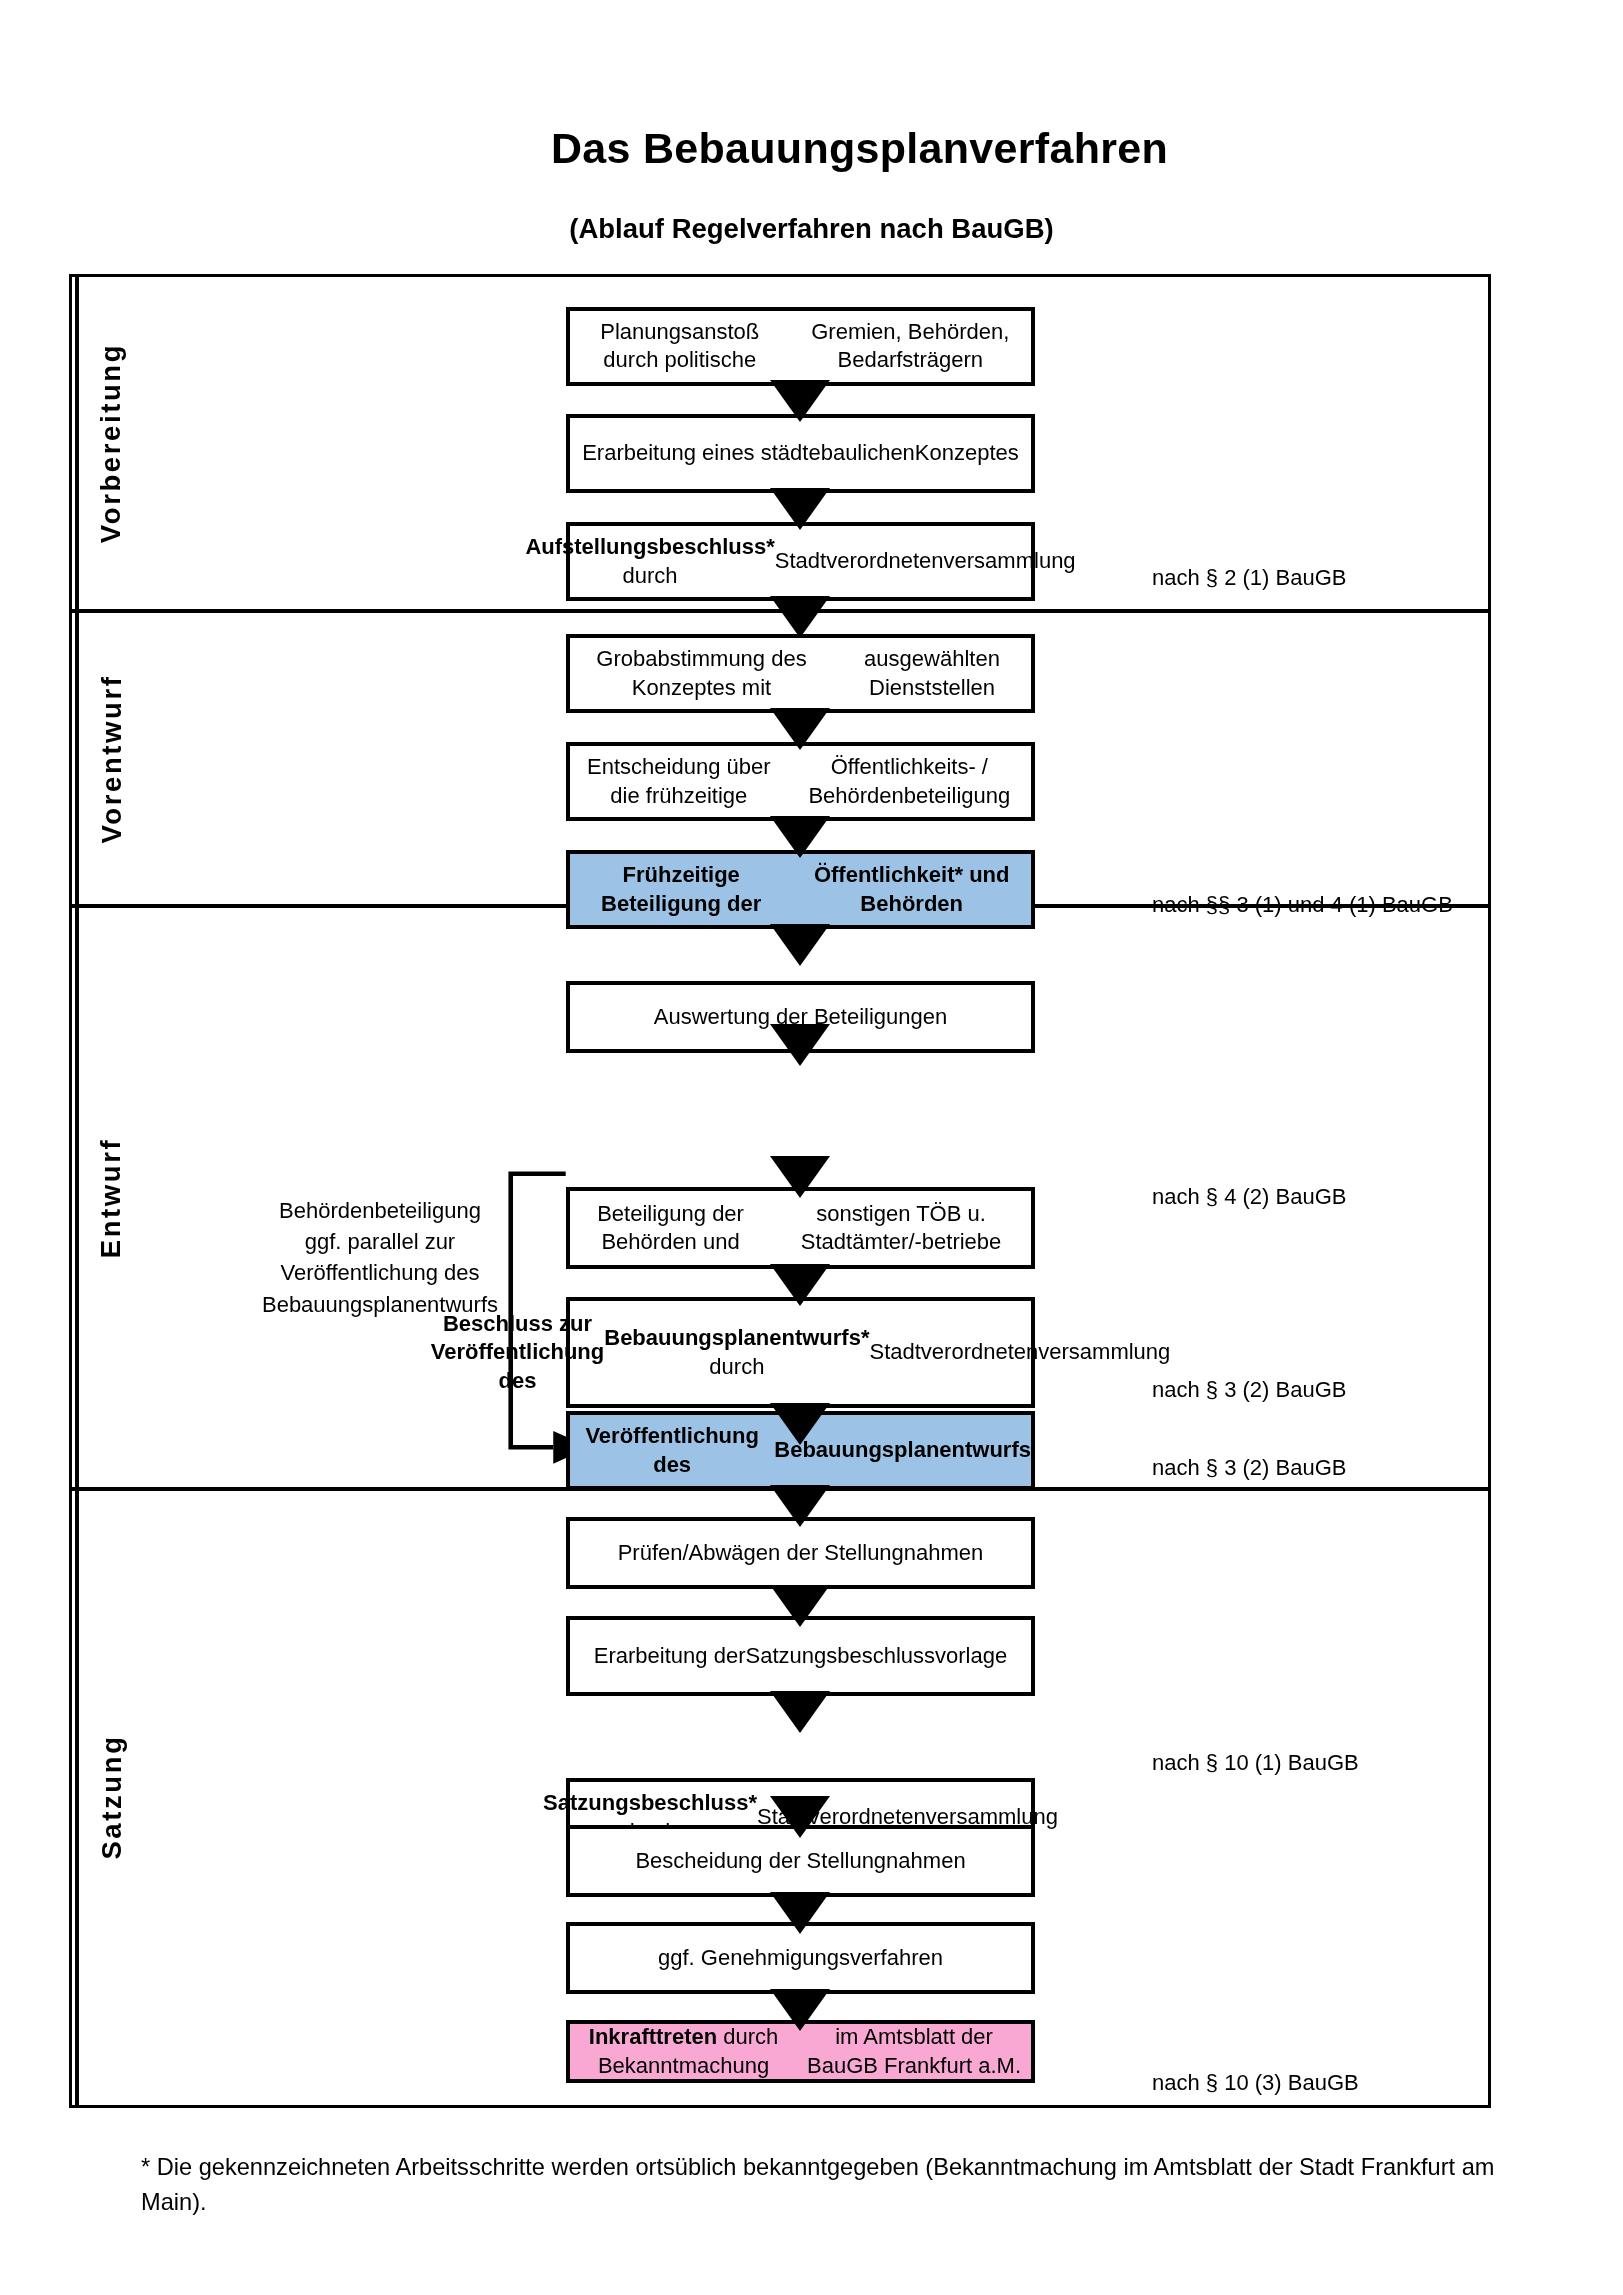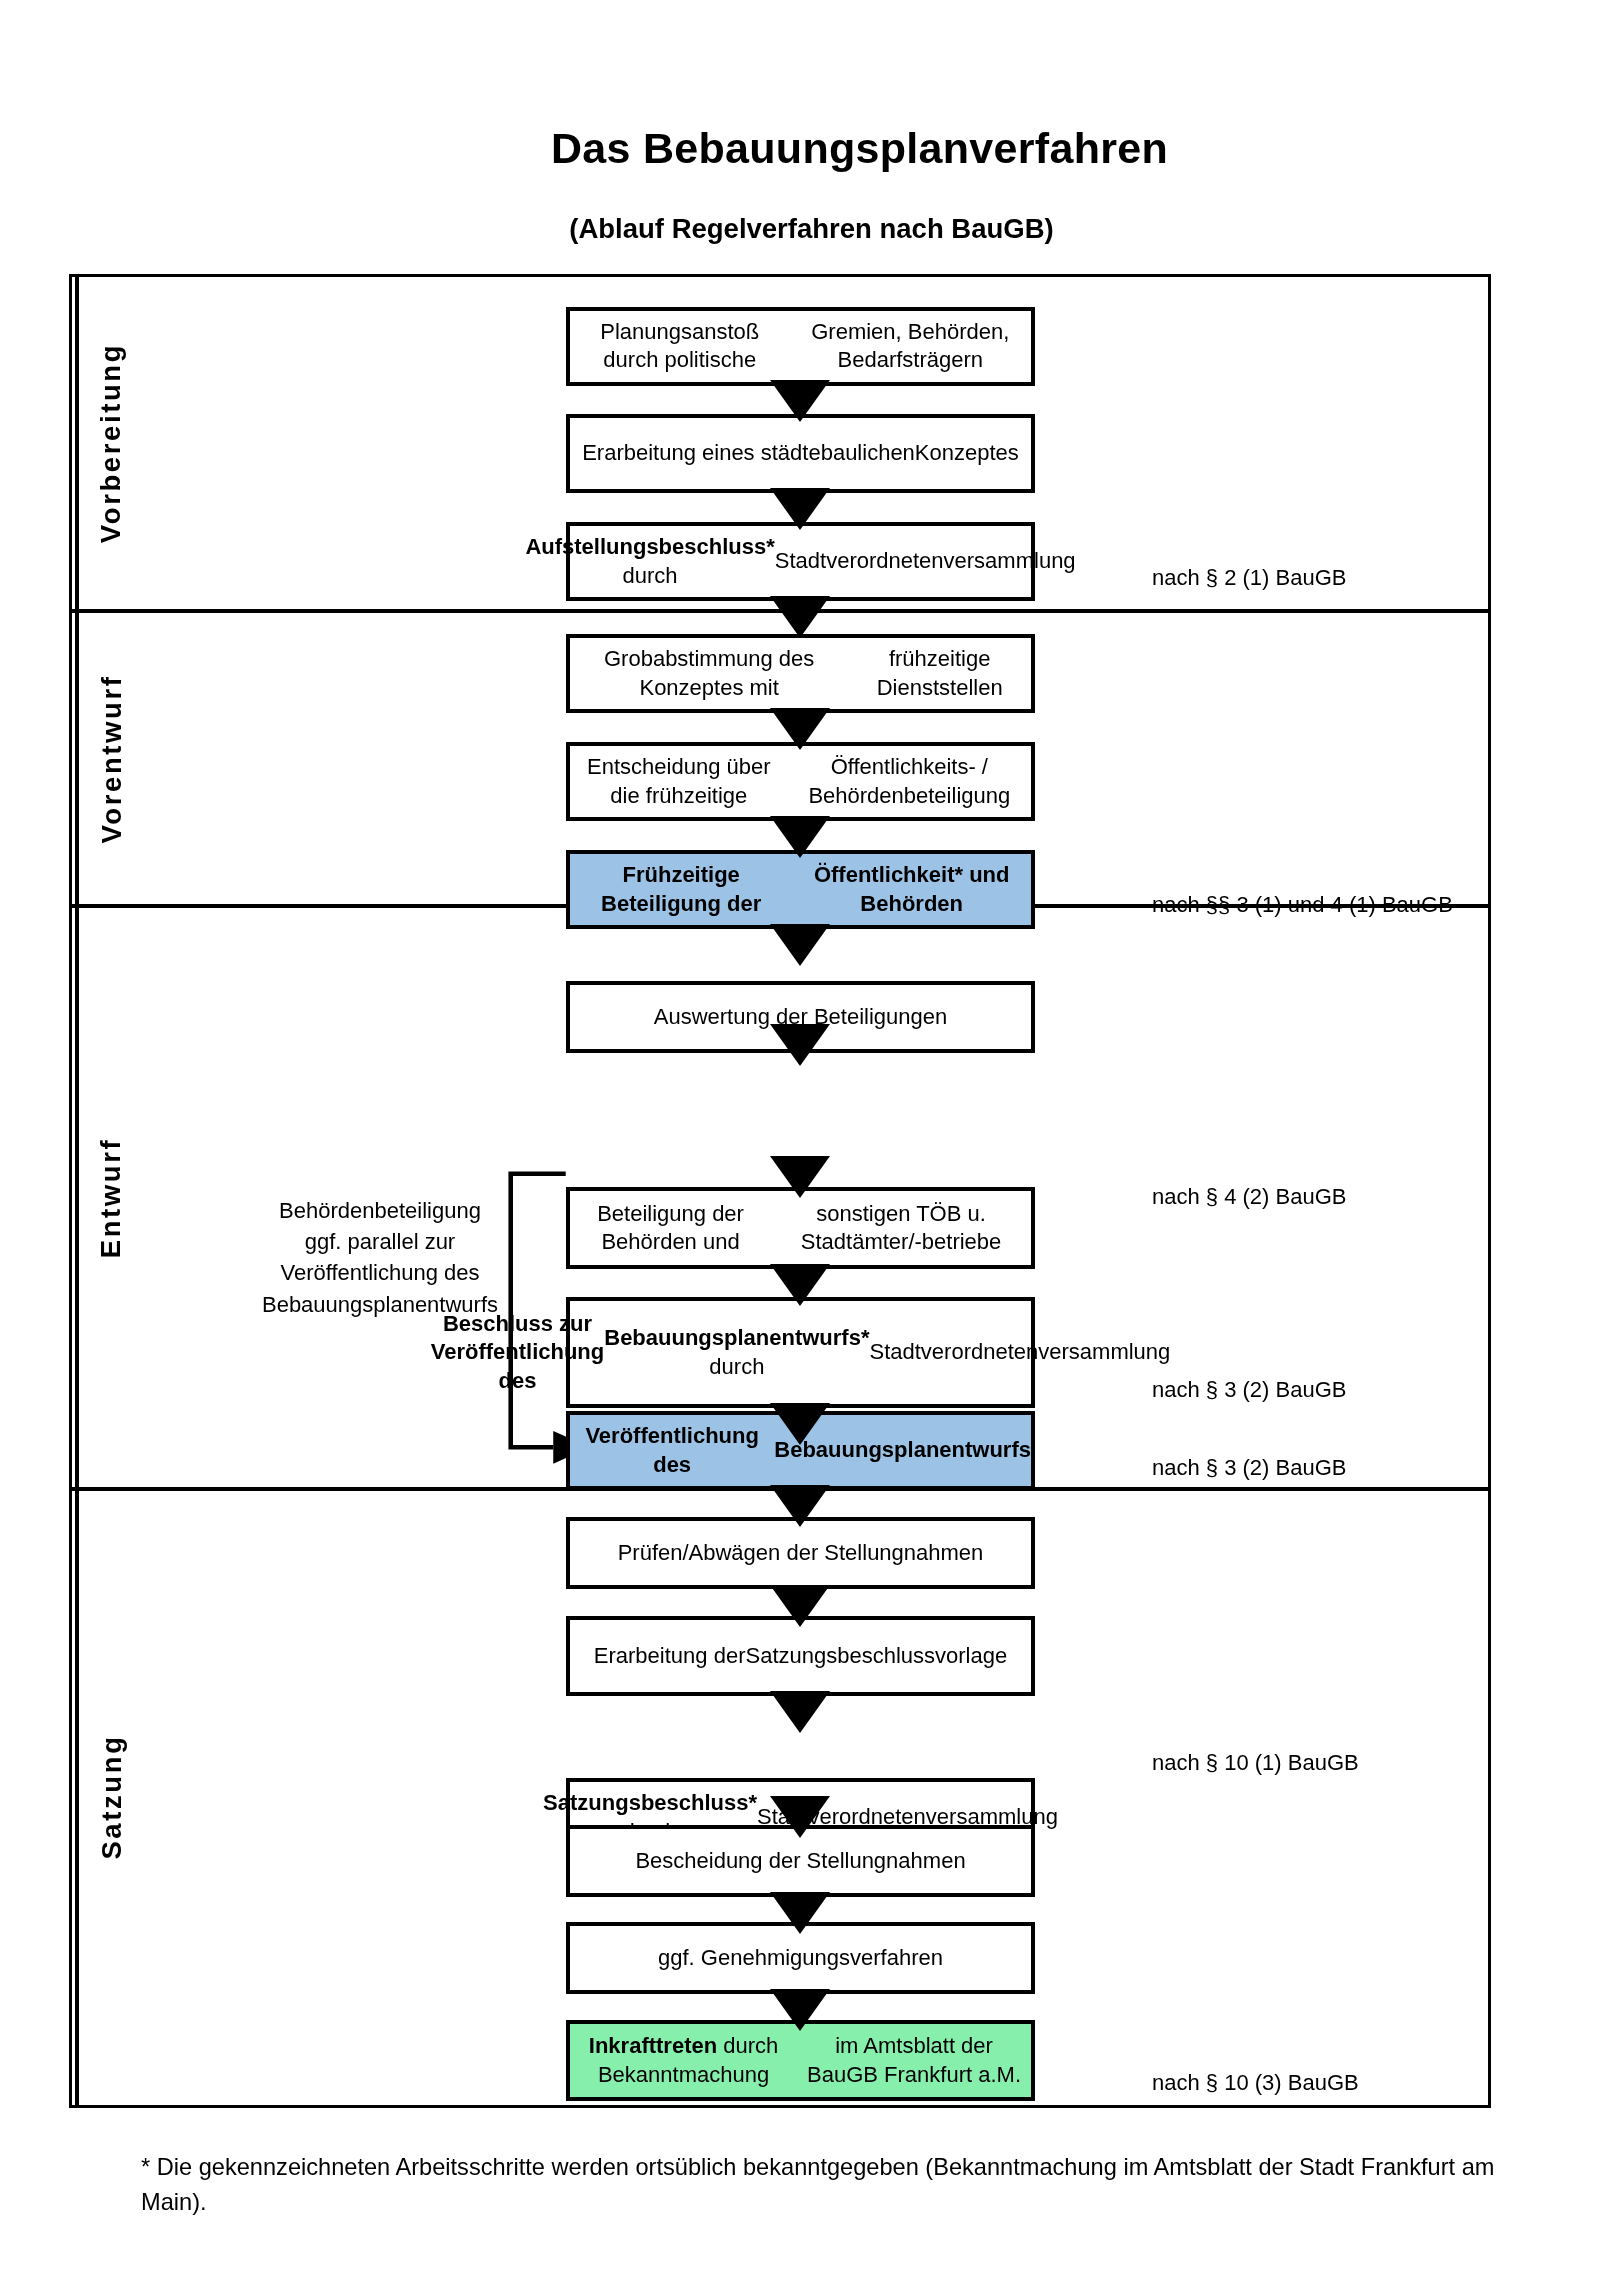--- a/index.html
+++ b/index.html
@@ -155,21 +155,21 @@
     <div class="arrow" style="left:698px;top:211px"></div>
 
     <div class="node" id="n2" style="top:245px;height:79px">
         <span class="ln"><span class="b">Aufstellungsbeschluss*</span><span> durch</span></span>
         <span class="ln"><span>Stadtverordnetenversammlung</span></span>
       </div>
     <div class="arrow" style="left:698px;top:319px"></div>
 
     <div class="node" id="n3" style="top:357px;height:79px">
         <span class="ln"><span>Grobabstimmung des Konzeptes mit</span></span>
-        <span class="ln"><span>frühzeitige Dienststellen</span></span>
+        <span class="ln"><span>ausgewählten Dienststellen</span></span>
       </div>
     <div class="arrow" style="left:698px;top:431px"></div>
 
     <div class="node" id="n4" style="top:465px;height:79px">
         <span class="ln"><span>Entscheidung über die frühzeitige</span></span>
         <span class="ln"><span>Öffentlichkeits- / Behördenbeteiligung</span></span>
       </div>
     <div class="arrow" style="left:698px;top:539px"></div>
 
     <div class="node blue" id="n5" style="top: 573px; height: 79px; background: rgb(156, 195, 229);">
@@ -224,21 +224,21 @@
     <div class="node" id="n14" style="top:1548px;height:72px">
         <span class="ln"><span>Bescheidung der Stellungnahmen</span></span>
       </div>
     <div class="arrow" style="left:698px;top:1615px"></div>
 
     <div class="node" id="n15" style="top:1645px;height:72px">
         <span class="ln"><span>ggf. Genehmigungsverfahren</span></span>
       </div>
     <div class="arrow" style="left:698px;top:1712px"></div>
 
-    <div class="node blue" id="n16" style="top: 1743px; height: 81px; background: #86efac;">
+    <div class="node blue" id="n16" style="top: 1743px; height: 63px; background: #f9a8d4;">
         <span class="ln"><span class="b">Inkrafttreten</span><span> durch Bekanntmachung</span></span>
         <span class="ln"><span>im Amtsblatt der BauGB Frankfurt a.M.</span></span>
       </div>
 
     <div class="ref" style="top:288px">nach § 2 (1) BauGB</div>
     <div class="ref" style="top:615px">nach §§ 3 (1) und 4 (1) BauGB</div>
     <div class="ref" style="top:907px">nach § 4 (2) BauGB</div>
     <div class="ref" style="top:1100px">nach § 3 (2) BauGB</div>
     <div class="ref" style="top:1178px">nach § 3 (2) BauGB</div>
     <div class="ref" style="top:1473px">nach § 10 (1) BauGB</div>

